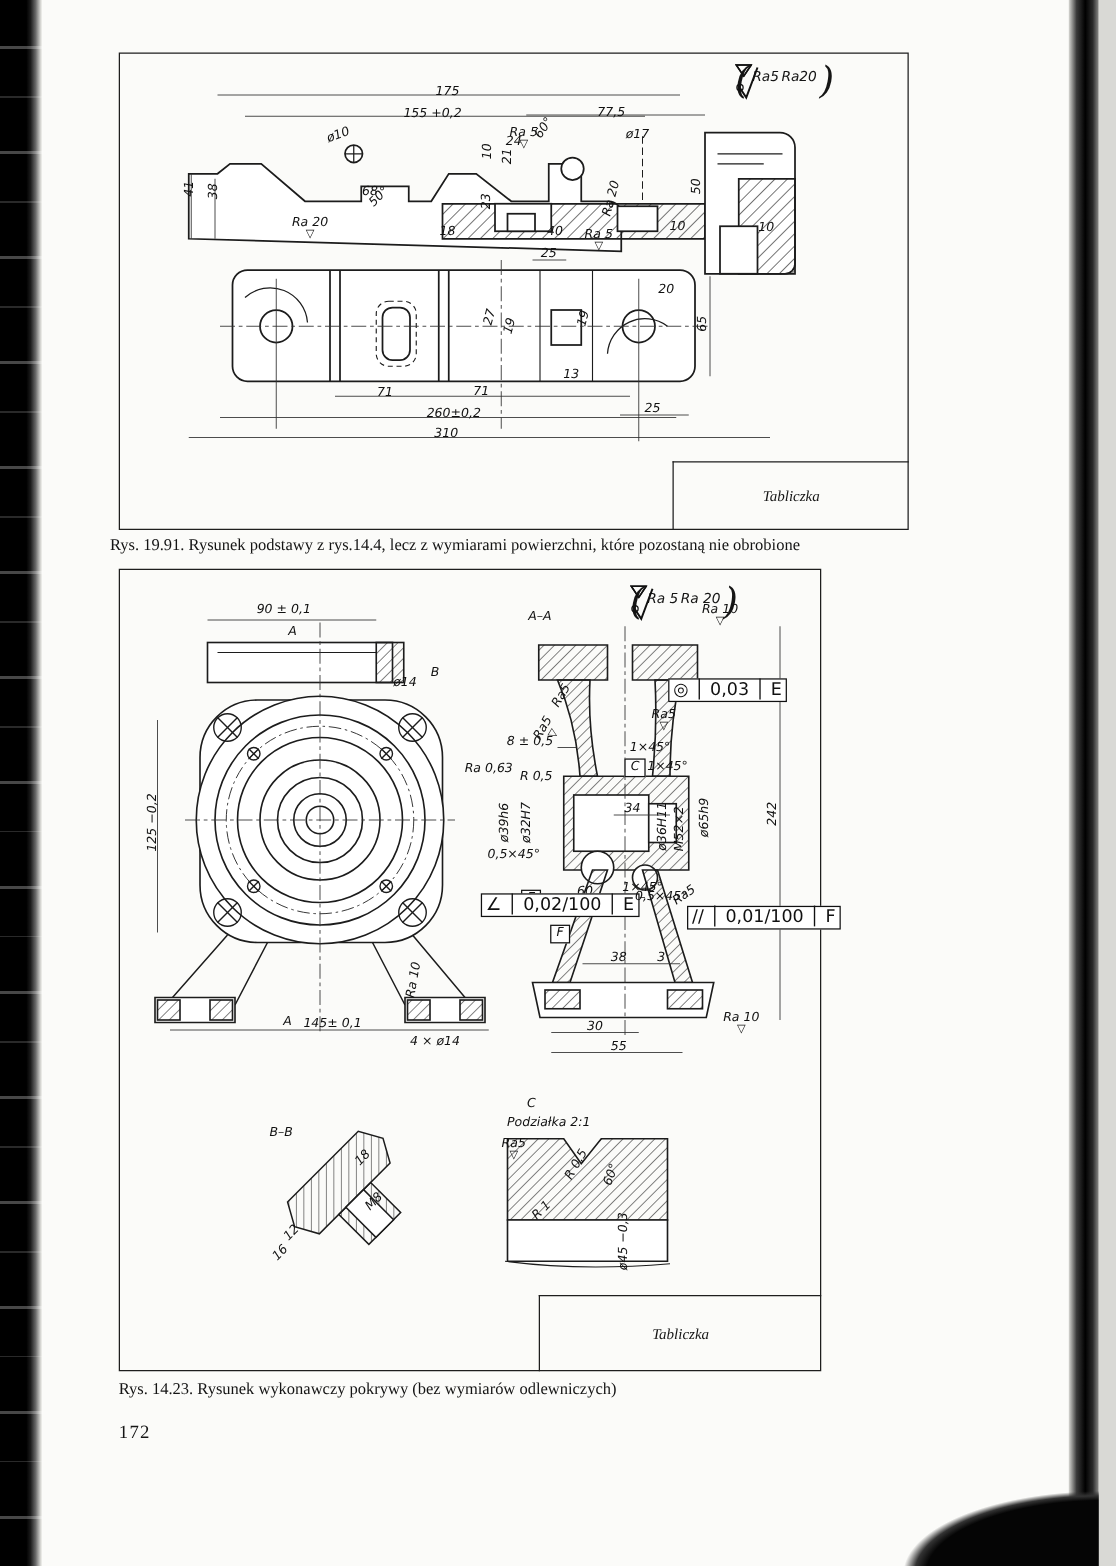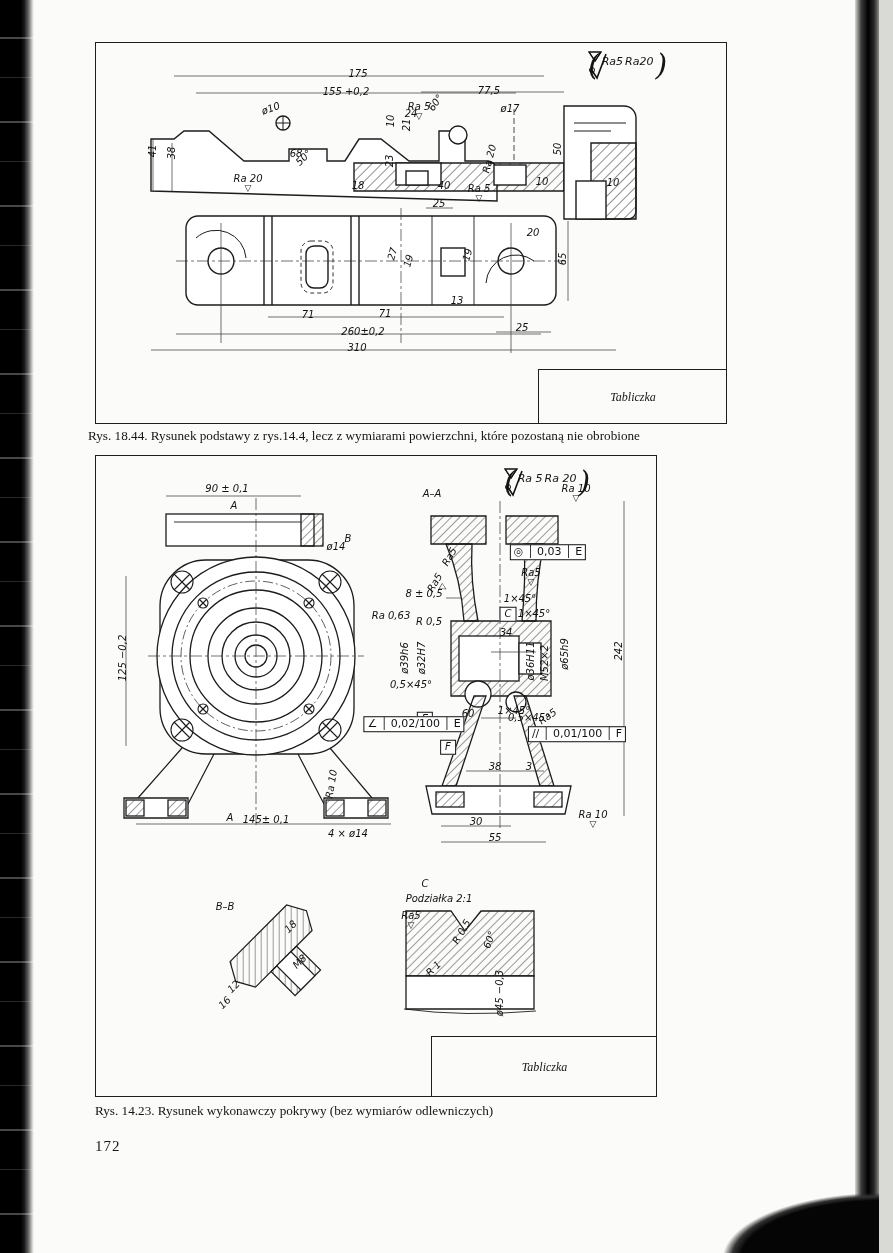--- a/index.html
+++ b/index.html
@@ -39,21 +39,21 @@
   #fig1 .tabliczka{left:442px;top:326px;width:188px;height:54px;}
   #fig2 .tabliczka{left:335px;top:580px;width:225px;height:60px;}
   
   .lbl{
     position:absolute;transform:translate(-50%,-50%);
     font:italic 10px "DejaVu Sans",sans-serif;color:#111;
     white-space:nowrap;display:flex;flex-direction:column;align-items:center;line-height:1.05;
     pointer-events:none;
   }
   .lbl .l2{font-style:normal;font-size:9px;margin-top:-1px;}
-  .lbl.fcf{border:1px solid #111;background:#fff;padding:1px 3px;font-style:normal;font-size:11px;flex-direction:row;}
+  .lbl.fcf{border:1px solid #111;background:#fff;padding:1px 3px;font-style:normal;font-size:14px;flex-direction:row;margin-left:34px;}
   .lbl.boxed{border:1px solid #111;background:#fff;padding:1px 4px;font-size:10px;}
   .lbl.big{font-size:10px;}
   
   .smark{position:absolute;display:flex;align-items:flex-start;gap:2px;font:italic 11px "DejaVu Sans",sans-serif;}
   .smark .paren{font-size:30px;font-weight:400;line-height:.9;font-family:"DejaVu Serif",serif;}
   .smark .fin{display:flex;flex-direction:column;align-items:center;margin-top:4px;}
   .smark svg{display:block;}
   
   .caption{position:absolute;font-size:13.2px;font-family:"Liberation Serif",serif;color:#141414;white-space:nowrap;}
   #page-number{position:absolute;left:95px;top:1138px;font-size:15px;letter-spacing:1px;}
@@ -256,21 +256,21 @@
       <span class="lbl " style="left: 426px; top: 285px;">
         <span>25</span>
       </span>
       <span class="lbl big" style="left: 261px; top: 305px;">
         <span>310</span>
       </span>
     </div>
   <div class="tabliczka">Tabliczka</div>
 </div>
 
-<div class="caption" style="left:88px;top:428px">Rys. 18.44. Rysunek podstawy z rys.14.4, lecz z wymiarami powierzchni, które pozostaną nie obrobione</div>
+<div class="caption" style="left:88px;top:428px">Rys. 19.91. Rysunek podstawy z rys.14.4, lecz z wymiarami powierzchni, które pozostaną nie obrobione</div>
 
 <div class="figure" id="fig2">
   <svg width="560" height="640" viewBox="0 0 560 640">
     <defs>
       <pattern id="h2" width="6" height="6" patternTransform="rotate(45)" patternUnits="userSpaceOnUse">
         <line x1="0" y1="0" x2="0" y2="6" stroke="#222" stroke-width="0.9"></line>
       </pattern>
     </defs>
 
     <g stroke="#1c1c1c" fill="none" stroke-width="1.3">
@@ -390,21 +390,21 @@
     <span class="paren">)</span>
   </div>
 
   <div id="fig2-labels">
       <span class="lbl " style="left: 131px; top: 33px; font-style: italic;">
         <span>90 ± 0,1</span>
       </span>
       <span class="lbl " style="left: 138px; top: 50px;">
         <span>A</span>
       </span>
-      <span class="lbl " style="left: 228px; top: 91px; margin-left: 12px;">
+      <span class="lbl " style="left: 228px; top: 91px;">
         <span>ø14</span>
       </span>
       <span class="lbl " style="left: 252px; top: 83px;">
         <span>B</span>
       </span>
       <span class="lbl big" style="left: 336px; top: 38px;">
         <span>A–A</span>
       </span>
       <span class="lbl " style="left: 480px; top: 37px;">
         <span>Ra 10</span>
@@ -441,21 +441,21 @@
       </span>
       <span class="lbl " style="left: 333px; top: 166px;">
         <span>R 0,5</span>
       </span>
       <span class="lbl " style="left: 309px; top: 202px; transform: translate(-50%, -50%) rotate(-90deg);">
         <span>ø39h6</span>
       </span>
       <span class="lbl " style="left: 326px; top: 202px; transform: translate(-50%, -50%) rotate(-90deg);">
         <span>ø32H7</span>
       </span>
-      <span class="lbl " style="left: 410px; top: 177px; text-align: right;">
+      <span class="lbl " style="left: 410px; top: 192px; text-align: right;">
         <span>34</span>
       </span>
       <span class="lbl " style="left: 435px; top: 205px; transform: translate(-50%, -50%) rotate(-90deg);">
         <span>ø36H11</span>
       </span>
       <span class="lbl " style="left: 449px; top: 207px; transform: translate(-50%, -50%) rotate(-90deg);">
         <span>M52×2</span>
       </span>
       <span class="lbl " style="left: 469px; top: 198px; transform: translate(-50%, -50%) rotate(-90deg);">
         <span>ø65h9</span>

